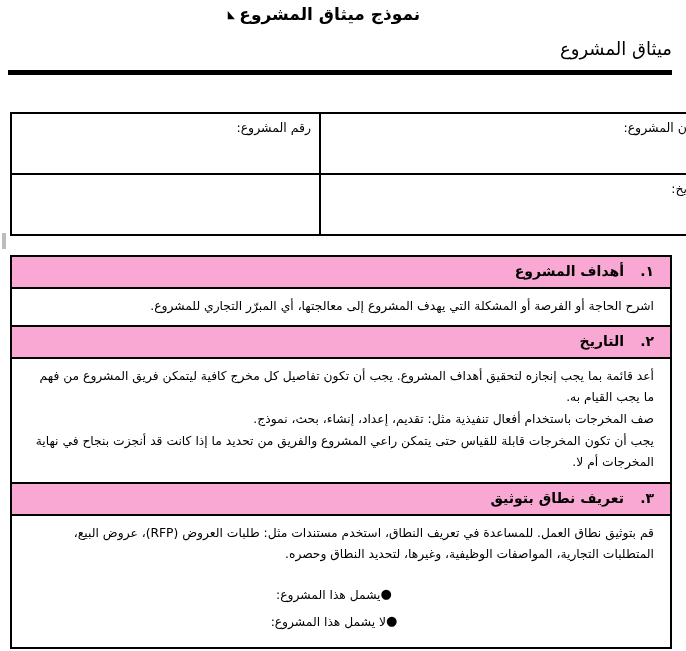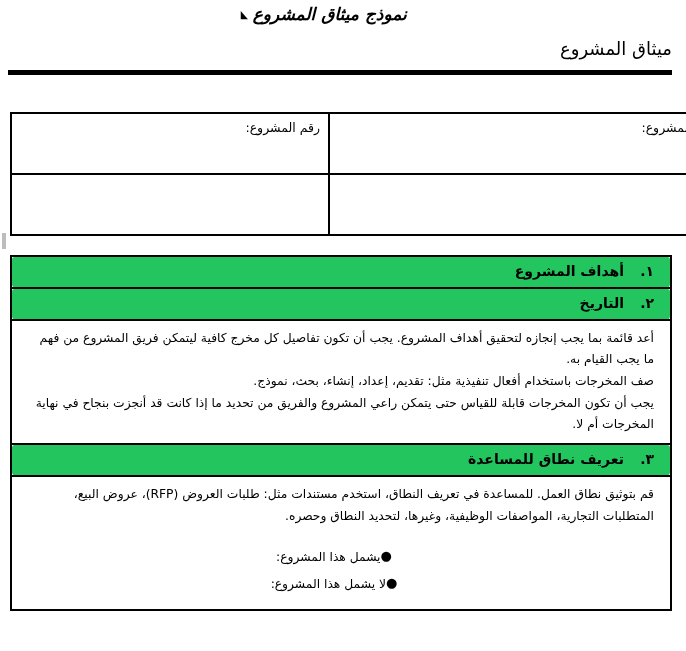--- a/index.html
+++ b/index.html
@@ -29,21 +29,20 @@
     position: absolute;
     top: 4px;
     left: 0;
     width: 647px;
     text-align: center;
     font-size: 17px;
     font-weight: bold;
     letter-spacing: 0;
     direction: rtl;
     white-space: nowrap;
-    font-style: italic;
   }
   .doc-title .marker {
     display: inline-block;
     font-size: 11px;
     vertical-align: 2px;
     margin-inline-start: 4px;
     transform: scaleX(0.85);
   }
 
   .doc-subtitle {
@@ -72,21 +71,21 @@
     left: 10px;
     width: 662px;
     border-collapse: collapse;
     table-layout: fixed;
     direction: rtl;
   }
   .info-table td {
     border: 2px solid #000000;
     height: 53px;
     vertical-align: top;
-    padding: 6px 8px 0 21px;
+    padding: 6px 8px 0 12px;
     font-size: 12.5px;
     text-align: right;
     direction: rtl;
     line-height: 1.3;
   }
   .info-table td.wide  { width: 375px; }
   .info-table td.narrow{ width: 287px; }
 
   
   .edge-tick {
@@ -106,29 +105,28 @@
     width: 662px;
     border-collapse: collapse;
     table-layout: fixed;
     direction: rtl;
   }
   .sections td {
     border: 2px solid #000000;
     padding: 0;
   }
   .sec-head {
-    background: #22c55e;
+    background: #f9a8d4;
     font-size: 14px;
     font-weight: bold;
     text-align: right;
     direction: rtl;
     padding: 5px 16px 6px 10px !important;
     line-height: 1.35;
     white-space: nowrap;
-    border-radius: 6px;
   }
   .sec-head .num {
     display: inline-block;
     min-width: 30px;
     font-weight: bold;
   }
   .sec-body {
     background: #ffffff;
     font-size: 12.3px;
     text-align: right;
@@ -201,37 +199,42 @@
   <div class="edge-tick"></div>
 
   <table class="sections">
     <tbody>
 
       <tr>
         <td class="sec-head">
           <span class="num">١.</span><span>أهداف المشروع</span>
         </td>
       </tr>
+      <tr>
+        <td class="sec-body">
+          <p class="tight">اشرح الحاجة أو الفرصة أو المشكلة التي يهدف المشروع إلى معالجتها، أي المبرّر التجاري للمشروع.</p>
+        </td>
+      </tr>
 
       <tr>
         <td class="sec-head">
           <span class="num">٢.</span><span>التاريخ</span>
         </td>
       </tr>
       <tr>
         <td class="sec-body">
           <p>أعد قائمة بما يجب إنجازه لتحقيق أهداف المشروع. يجب أن تكون تفاصيل كل مخرج كافية ليتمكن فريق المشروع من فهم ما يجب القيام به.</p>
           <p>صف المخرجات باستخدام أفعال تنفيذية مثل: تقديم، إعداد، إنشاء، بحث، نموذج.</p>
           <p class="tight">يجب أن تكون المخرجات قابلة للقياس حتى يتمكن راعي المشروع والفريق من تحديد ما إذا كانت قد أنجزت بنجاح في نهاية المخرجات أم لا.</p>
         </td>
       </tr>
 
       <tr>
         <td class="sec-head">
-          <span class="num">٣.</span><span>تعريف نطاق للمساعدة</span>
+          <span class="num">٣.</span><span>تعريف نطاق بتوثيق</span>
         </td>
       </tr>
       <tr>
         <td class="sec-body">
           <p class="tight">قم بتوثيق نطاق العمل. للمساعدة في تعريف النطاق، استخدم مستندات مثل: طلبات العروض (RFP)، عروض البيع، المتطلبات التجارية، المواصفات الوظيفية، وغيرها، لتحديد النطاق وحصره.</p>
           <ul>
             <li>
               <span class="bullet">●</span><span class="bullet-text">يشمل هذا المشروع:</span>
             </li>
             <li>

